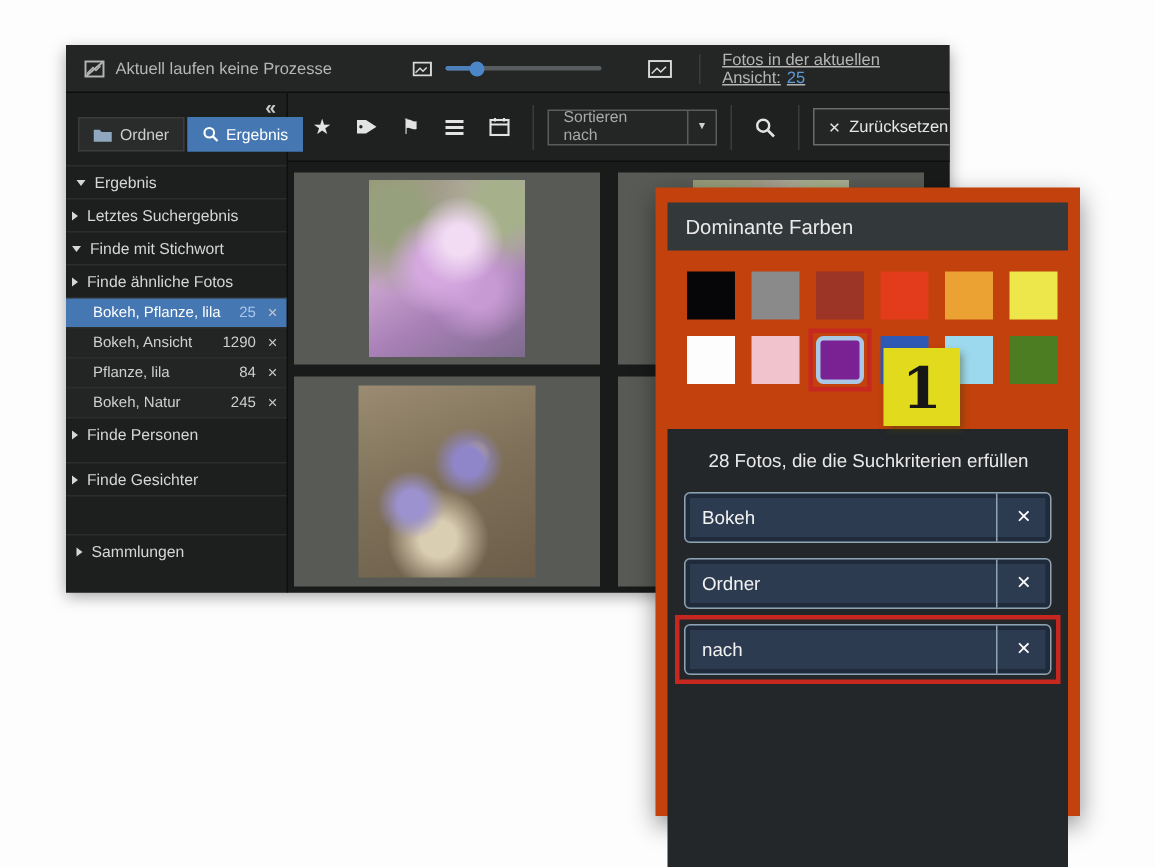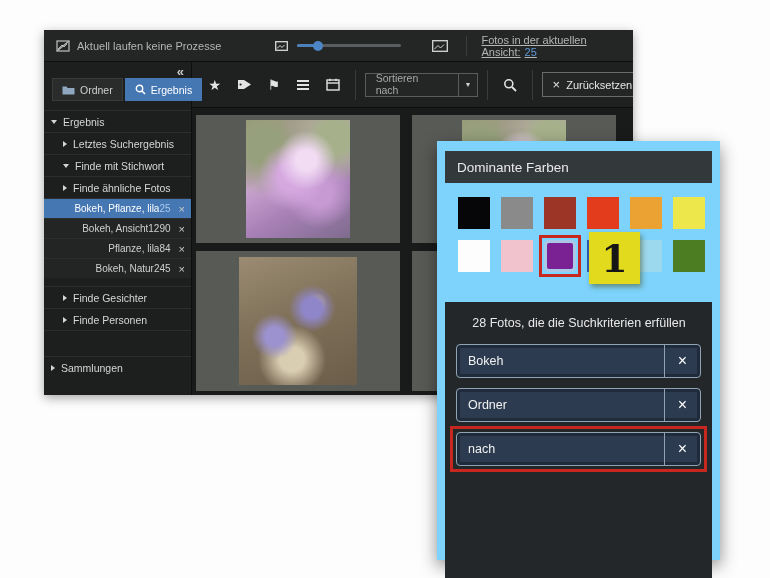--- a/index.html
+++ b/index.html
@@ -28,26 +28,26 @@
   
   .sidebar { width:148px; background:#1d1e1e; border-right:1px solid #0e0e0e; position:relative; font-size:10.5px; color:#d6d6d6; }
   .collapse-ic { position:absolute; right:8px; top:2px; color:#c9c9c9; font-size:13px; font-weight:bold; letter-spacing:-1px; cursor:pointer; }
   .tabs { display:flex; gap:2px; padding:16px 0 0 8px; }
   .tab { display:flex; align-items:center; gap:5px; height:23px; padding:0 9px; font-size:10.5px;
     background:#2a2b2b; color:#cfcfcf; border:1px solid #3a3b3b; }
   .tab.active { background:#4577b3; border-color:#4577b3; color:#fff; }
   .tree { margin-top:9px; }
   .tree-item { display:flex; align-items:center; gap:6px; height:22px; padding-left:7px;
     border-top:1px solid #2c2d2d; cursor:pointer; }
-  .tree-item.lvl2 { padding-left:19px;align-items:center; }
+  .tree-item.lvl2 { padding-left:4px;align-items:center; }
   .tri-r { width:0; height:0; border-left:4px solid #d6d6d6; border-top:3.5px solid transparent; border-bottom:3.5px solid transparent; }
   .tri-d { width:0; height:0; border-top:4px solid #d6d6d6; border-left:3.5px solid transparent; border-right:3.5px solid transparent; }
   .kw-row { display:flex; align-items:center; height:20px; padding:0 6px 0 18px; font-size:10px;
     background:#232424; border-top:1px solid #2c2d2d; color:#d0d0d0; cursor:pointer; }
-  .kw-row .lbl { flex:1; white-space:nowrap; overflow:hidden;text-align:right; }
+  .kw-row .lbl { flex:1; white-space:nowrap; overflow:hidden; }
   .kw-row .cnt { margin-right:8px; color:#cfcfcf; }
   .kw-row .x { color:#c9c9c9; font-size:11px; }
   .kw-row.sel { background:#4577b3; color:#fff; }
   .kw-row.sel .cnt { color:#a9c9ec; }
   .kw-gap { height:26px; border-top:1px solid #2c2d2d; }
 
   
   .main { flex:1; display:flex; flex-direction:column; background:#191a1a; }
   .toolbar { height:46px; display:flex; align-items:center; gap:4px; padding:0 6px 0 10px;
     background:#1f2020; border-bottom:1px solid #0e0e0e; }
@@ -95,21 +95,21 @@
       radial-gradient(circle at 62% 78%, #978fd9 0 11%, rgba(151,143,217,0) 26%),
       radial-gradient(circle at 80% 30%, #b7b0e4 0 10%, rgba(183,176,228,0) 26%),
       linear-gradient(140deg, #4c6336 0%, #3b512c 50%, #2e401f 100%); }
   .ph-purple-close { width:196px; height:100px;
     background:
       radial-gradient(circle at 60% 55%, #e4d7f0 0 2%, rgba(228,215,240,0) 10%),
       radial-gradient(circle at 78% 65%, #b58fd0 0 22%, rgba(181,143,208,0) 55%),
       linear-gradient(130deg, #9d85c2 0%, #8a6fb4 50%, #7a5fa6 100%); }
 
   
-  .panel { position:absolute; left:437px; top:141px; width:283px; height:419px; background:#7dd3fc;
+  .panel { position:absolute; left:437px; top:125px; width:283px; height:419px; background:#c2410c;
     box-shadow:0 6px 16px rgba(0,0,0,.45); z-index:5; color:#e9e9e9; }
   .panel-header { margin:10px 8px 0; height:32px; background:#33383b; display:flex; align-items:center;
     padding-left:12px; font-size:13.5px; }
   .swatches { display:grid; grid-template-columns:repeat(6,32px); gap:11px; padding:14px 0 0 21px; }
   .swatch { width:32px; height:32px; cursor:pointer; }
   .swatch.selected { border:3px solid #aac8e6; border-radius:5px; position:relative; }
   .swatch.selected::after { content:""; position:absolute; inset:-8px; border:3px solid #c62820; pointer-events:none; }
   .kw-section { margin:30px 8px 0; }
   .kw-header { height:26px; background:#33373a; display:flex; align-items:center; padding-left:11px; font-size:12.5px; }
   .kw-body { background:#24272a; padding:10px 11px 12px; height:315px; display:flex; flex-direction:column; }
@@ -228,27 +228,27 @@
             <span class="lbl">Pflanze, lila</span>
             <span class="cnt">84</span>
             <span class="x">×</span>
           </div>
           <div class="kw-row">
             <span class="lbl">Bokeh, Natur</span>
             <span class="cnt">245</span>
             <span class="x">×</span>
           </div>
 
+          <div class="tree-item lvl2">
+            <span class="tri-r"></span>
+            <span>Finde Personen</span>
+          </div>
           <div class="tree-item lvl2" style="margin-top:8px;">
             <span class="tri-r"></span>
             <span>Finde Gesichter</span>
-          </div>
-          <div class="tree-item lvl2">
-            <span class="tri-r"></span>
-            <span>Finde Personen</span>
           </div>
           <div class="kw-gap"></div>
           <div class="tree-item">
             <span class="tri-r"></span>
             <span>Sammlungen</span>
           </div>
         </div>
       </div>
 
       <div class="main">

